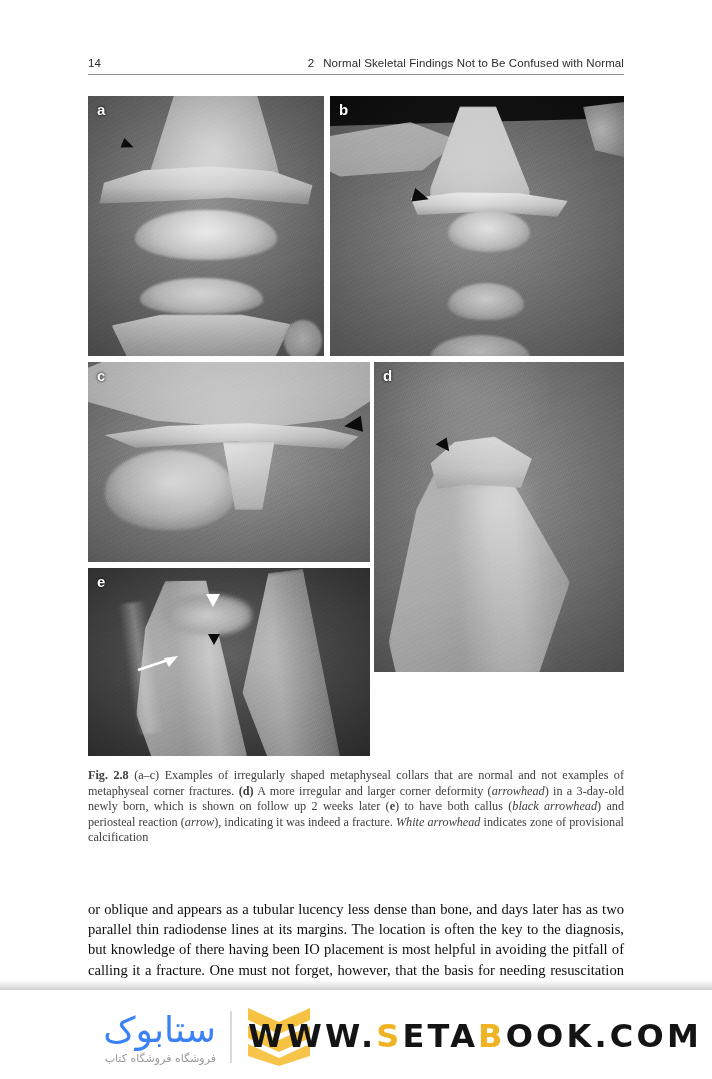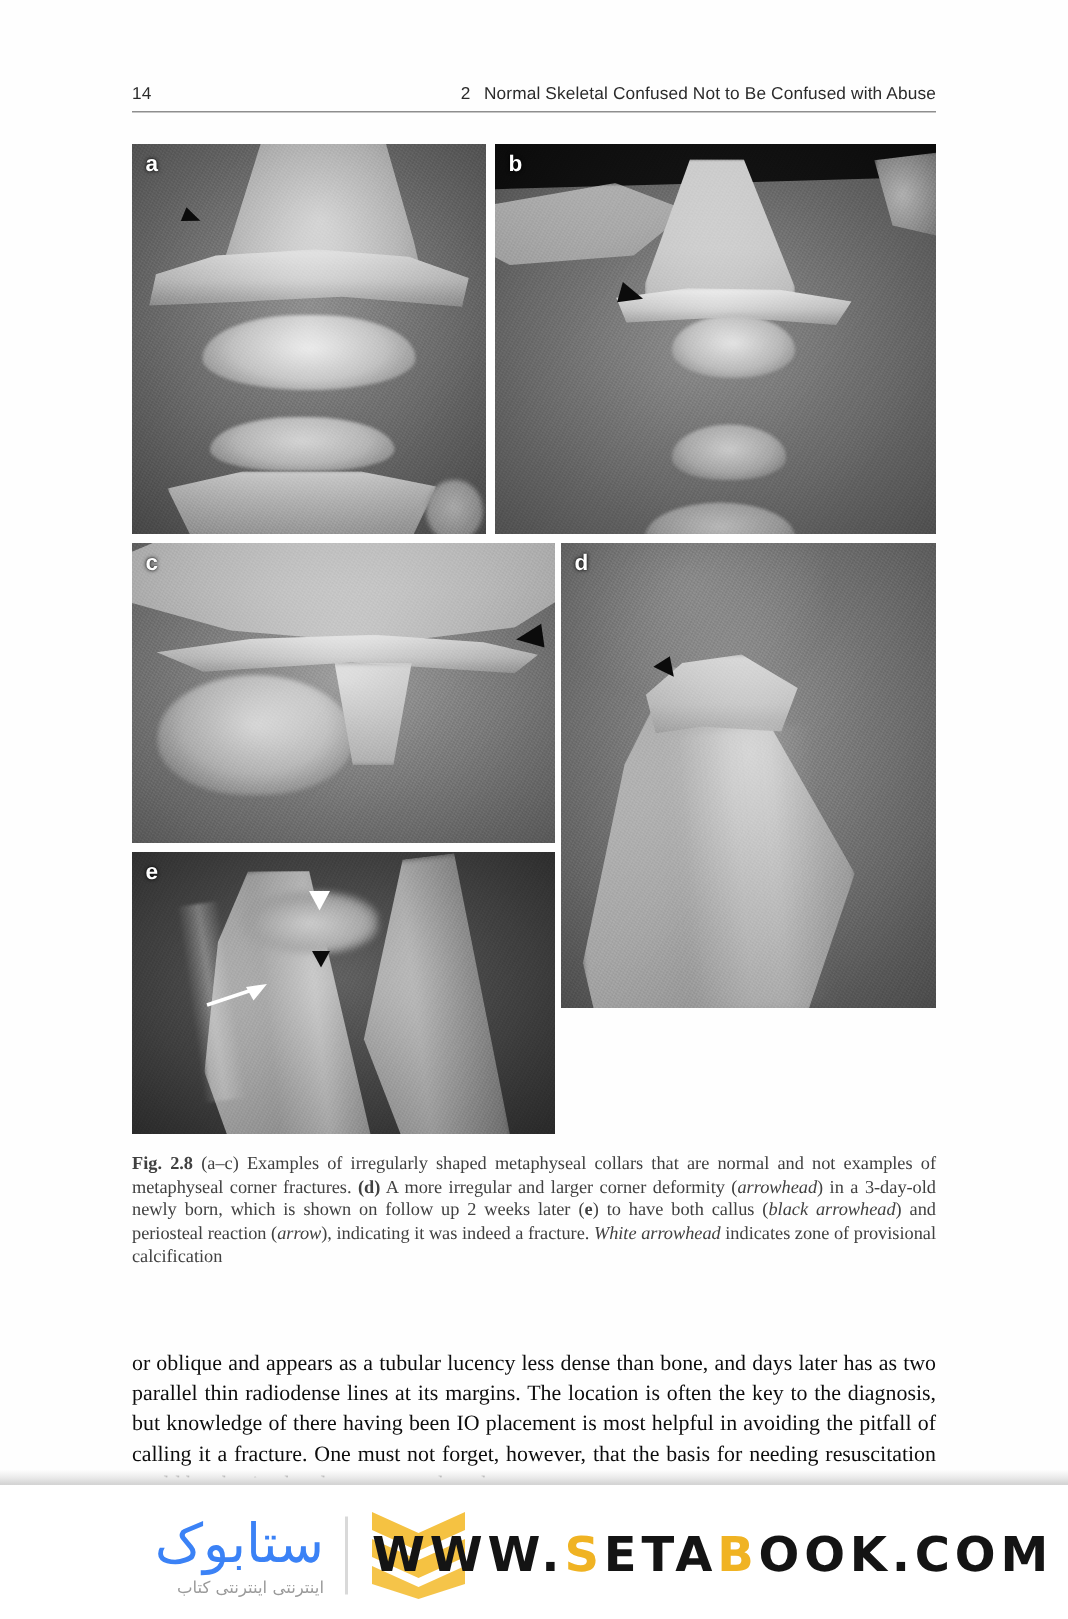--- a/index.html
+++ b/index.html
@@ -408,21 +408,21 @@
 </style>
 </head>
 <body>
 
 <div id="page-sheet">
 
   <div id="running-head">
     <span class="folio">14</span>
     <span class="head-right">
       <span>2</span>
-      <span>Normal Skeletal Confused Not to Be Confused with  Abuse</span>
+      <span>Normal Skeletal Findings Not to Be Confused with  Normal</span>
     </span>
   </div>
   <div id="head-rule"></div>
 
   <div id="figure-block">
 
     <div class="panel" id="panel-a">
       <div class="xray">
         <div class="bg"></div>
         <div class="femur"></div>
@@ -517,21 +517,21 @@
   <p id="body-paragraph">or oblique and appears as a tubular lucency less dense than bone, and days later has as two parallel thin radiodense lines at its margins. The location is often the key to the diagnosis, but knowledge of there having been IO placement is most helpful in avoiding the pitfall of calling it a fracture. One must not forget, however, that the basis for needing resuscitation could be abusive head trauma or other abuse.</p>
 
   <div id="page-edge-shadow"></div>
 </div>
 
 <div id="footer-banner"></div>
 
 <div id="footer-logo">
   <div id="brand-mark">
     <div id="brand-wordmark">ستابوک</div>
-    <div id="brand-tagline">اینترنتی اینترنتی کتاب</div>
+    <div id="brand-tagline">فروشگاه فروشگاه کتاب</div>
   </div>
   <div id="brand-divider"></div>
   <div id="chevron-mark">
     <svg width="66" height="62" viewBox="0 0 66 62">
       <polygon points="2,2 33,16 64,2 64,14 33,28 2,14" fill="#f5c242"></polygon>
       <polygon points="2,20 33,34 64,20 64,32 33,46 2,32" fill="#f5c242"></polygon>
       <polygon points="2,38 33,52 64,38 64,50 33,60 2,50" fill="#f5c242" opacity="0.96"></polygon>
     </svg>
   </div>
 </div>

